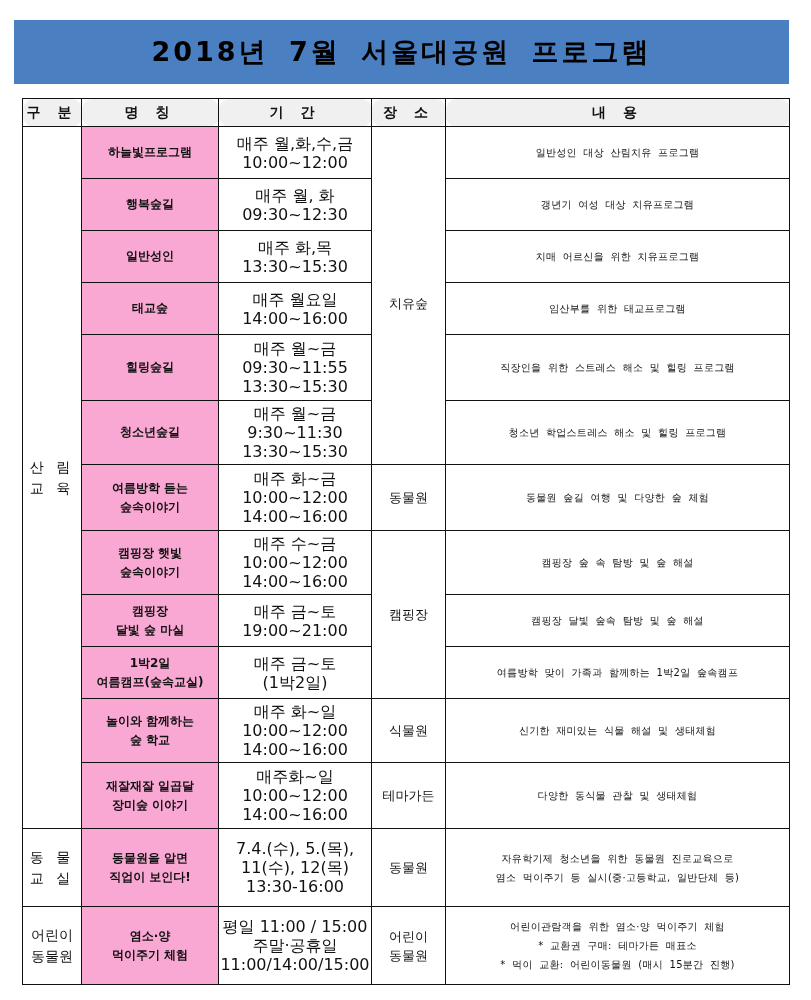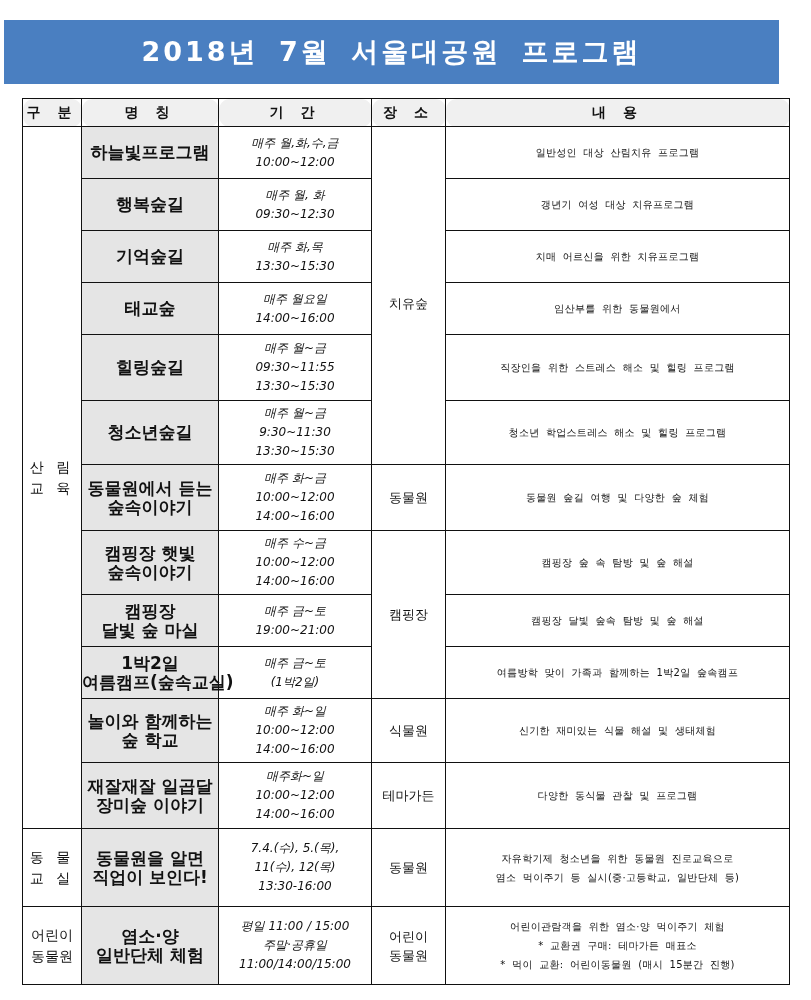--- a/index.html
+++ b/index.html
@@ -1,36 +1,36 @@
 <!DOCTYPE html>
 <html><head>
 <meta charset="utf-8">
 <style>
   html, body { margin: 0; padding: 0; background: #ffffff; }
   body { width: 811px; height: 1000px; position: relative; font-family: "DejaVu Sans", sans-serif; color: #111; }
   .banner {
-    position: absolute; left: 4px; top: 20px; width: 775px; height: 64px;
-    background: #4a7fc1; color: #ffffff;
+    position: absolute; left: 14px; top: 20px; width: 775px; height: 64px;
+    background: #4a7fc1; color: #000000;
     display: flex; align-items: center; justify-content: center;
     font-size: 27px; font-weight: bold; letter-spacing: 3px; word-spacing: 8px;
   }
   table.prog {
     position: absolute; left: 22px; top: 98px; width: 767px;
     border-collapse: collapse; table-layout: fixed;
     font-size: 13px; line-height: 19px;
   }
   table.prog td, table.prog th {
     border: 1.5px solid #111; padding: 0; text-align: center; vertical-align: middle;
   }
   table.prog th {
     background: #f0f0f0; height: 27px; font-weight: bold; font-size: 14px; letter-spacing: 6px; border-radius: 11px;
   }
   td.cat { font-weight: normal; font-size: 14px; letter-spacing: 4px; line-height: 21px; }
-  td.name { background: #e5e5e5; font-weight: bold; font-size: 17px; }
-  td.period { font-size: 12px; font-style: italic; }
+  td.name { background: #f9a8d4; font-weight: bold; font-size: 12px; }
+  td.period { font-size: 16px; }
   td.place { font-size: 13px; }
   td.desc { text-align: left; padding-left: 8px; font-size: 10px; letter-spacing: 0.3px; word-spacing: 3px; }
   .line { display: block; white-space: nowrap; }
 </style>
 </head>
 <body>
 
 <div class="banner">
   <span>2018년 7월 서울대공원 프로그램</span>
 </div>
@@ -82,41 +82,41 @@
         <span class="line">매주 월, 화</span>
         <span class="line">09:30~12:30</span>
       </td>
       <td class="desc">
           <span class="line">갱년기 여성 대상 치유프로그램</span>
         </td>
     </tr>
 
     <tr style="height:52px">
       <td class="name">
-          <span class="line">기억숲길</span>
+          <span class="line">일반성인</span>
         </td>
       <td class="period">
         <span class="line">매주 화,목</span>
         <span class="line">13:30~15:30</span>
       </td>
       <td class="desc">
           <span class="line">치매 어르신을 위한 치유프로그램</span>
         </td>
     </tr>
 
     <tr style="height:52px">
       <td class="name">
           <span class="line">태교숲</span>
         </td>
       <td class="period">
         <span class="line">매주 월요일</span>
         <span class="line">14:00~16:00</span>
       </td>
       <td class="desc">
-          <span class="line">임산부를 위한 동물원에서</span>
+          <span class="line">임산부를 위한 태교프로그램</span>
         </td>
     </tr>
 
     <tr style="height:66px">
       <td class="name">
           <span class="line">힐링숲길</span>
         </td>
       <td class="period">
         <span class="line">매주 월~금</span>
         <span class="line">09:30~11:55</span>
@@ -136,21 +136,21 @@
         <span class="line">9:30~11:30</span>
         <span class="line">13:30~15:30</span>
       </td>
       <td class="desc">
           <span class="line">청소년 학업스트레스 해소 및 힐링 프로그램</span>
         </td>
     </tr>
 
     <tr style="height:66px">
       <td class="name">
-        <span class="line">동물원에서 듣는</span>
+        <span class="line">여름방학 듣는</span>
         <span class="line">숲속이야기</span>
       </td>
       <td class="period">
         <span class="line">매주 화~금</span>
         <span class="line">10:00~12:00</span>
         <span class="line">14:00~16:00</span>
       </td>
       <td class="place">
           <span class="line">동물원</span>
         </td>
@@ -230,21 +230,21 @@
       </td>
       <td class="period">
         <span class="line">매주화~일</span>
         <span class="line">10:00~12:00</span>
         <span class="line">14:00~16:00</span>
       </td>
       <td class="place">
           <span class="line">테마가든</span>
         </td>
       <td class="desc">
-          <span class="line">다양한 동식물 관찰 및 프로그램</span>
+          <span class="line">다양한 동식물 관찰 및 생태체험</span>
         </td>
     </tr>
 
     <tr style="height:78px">
       <td class="cat">
         <span class="line">동 물</span>
         <span class="line">교 실</span>
       </td>
       <td class="name">
         <span class="line">동물원을 알면</span>
@@ -264,21 +264,21 @@
       </td>
     </tr>
 
     <tr style="height:78px">
       <td class="cat" style="letter-spacing:0">
         <span class="line">어린이</span>
         <span class="line">동물원</span>
       </td>
       <td class="name">
         <span class="line">염소·양</span>
-        <span class="line">일반단체 체험</span>
+        <span class="line">먹이주기 체험</span>
       </td>
       <td class="period">
         <span class="line">평일 11:00 / 15:00</span>
         <span class="line">주말·공휴일</span>
         <span class="line">11:00/14:00/15:00</span>
       </td>
       <td class="place">
         <span class="line">어린이</span>
         <span class="line">동물원</span>
       </td>

